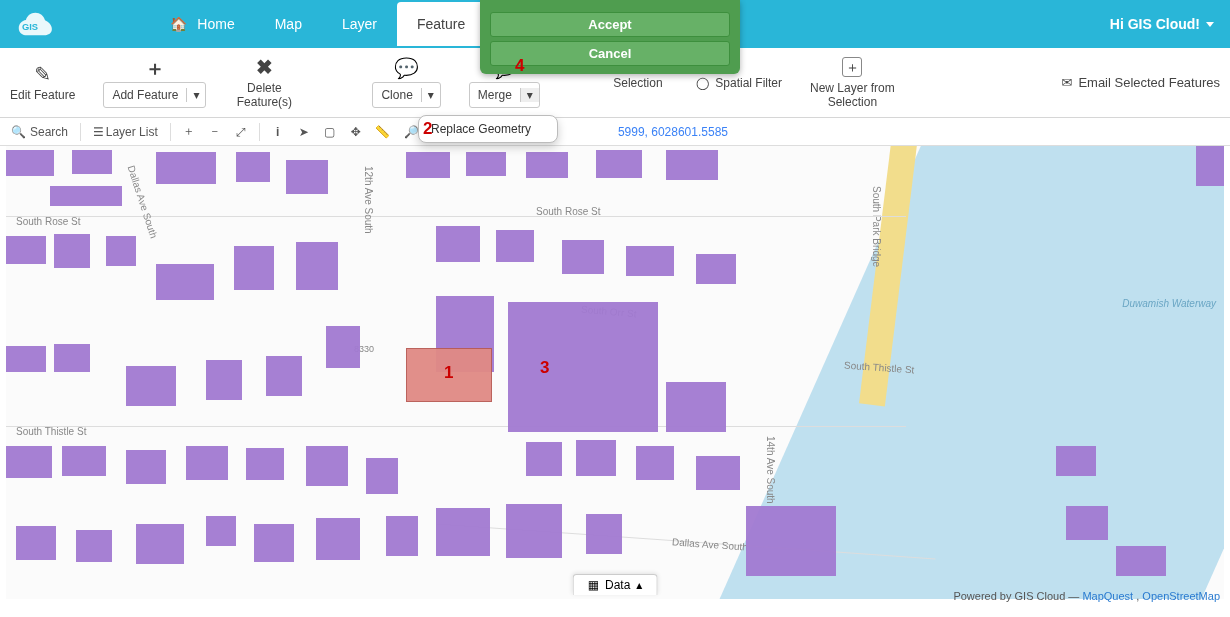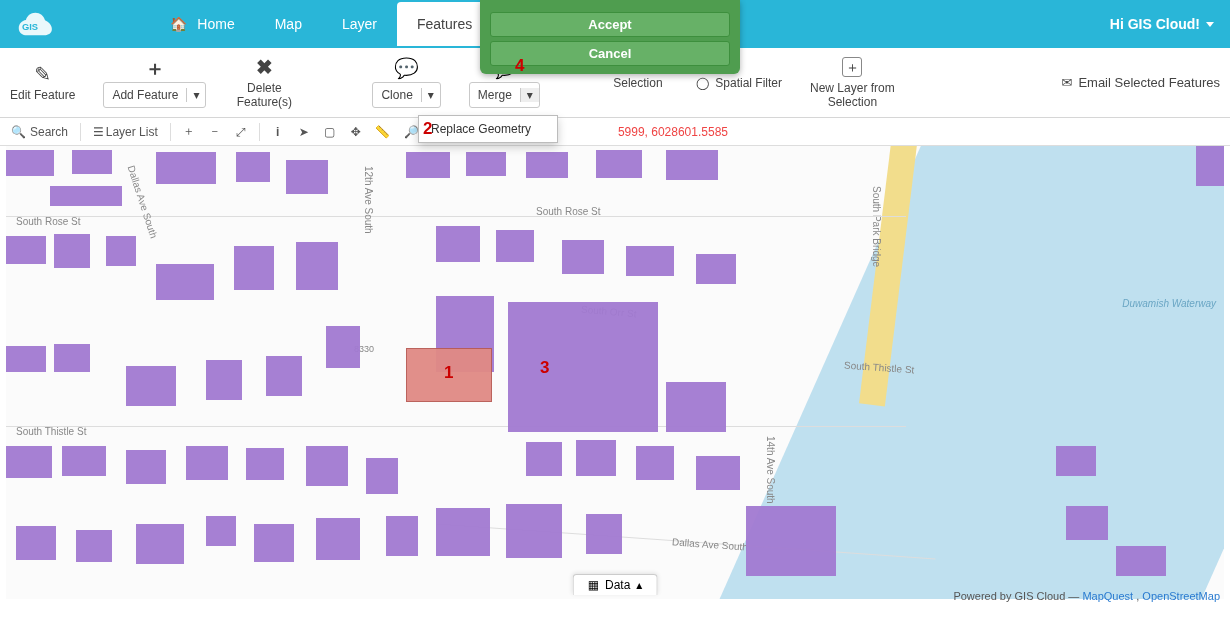--- a/index.html
+++ b/index.html
@@ -75,39 +75,39 @@
     position:relative;
   }
   .red-num {
     position:absolute; color:#cc0000; font-weight:bold; font-size:17px;
     pointer-events:none; z-index:25;
   }
 
   
   .merge-menu {
     position:absolute; top:115px; left:418px;
-    background:#fff; border:1px solid #bcbcbc; border-radius:0;
+    background:#fff; border:1px solid #bcbcbc; border-radius:8px;
     box-shadow:0 4px 10px rgba(0,0,0,.2);
     font-size:12px; color:#333;
     z-index:18; width:140px;
   }
   .merge-menu div { padding:6px 12px; cursor:pointer; }
 
   
   .toolstrip {
     height:28px; border-bottom:1px solid #ddd; display:flex; align-items:center;
     padding:0 6px; gap:4px; font-size:12px; color:#555; background:#fff;
     position: relative; z-index: 5;
   }
   .toolstrip .tool {
     height:22px; min-width:22px; display:flex; align-items:center; justify-content:center;
     border:1px solid transparent; border-radius:2px; cursor:pointer; padding:0 4px;
   }
   .toolstrip .sep { width:1px; height:18px; background:#ddd; margin:0 3px; }
-  .coord { color:#ef4444; font-size:12px; margin-left:120px;}
+  .coord { color:#3b82f6; font-size:12px; margin-left:120px;}
 
   
   .map {
     position:absolute; top:146px; left:6px; right:6px; bottom:18px;
     background:#fbfbfb; overflow:hidden;
   }
   .bldg { position:absolute; background:#a179d1; opacity:.95; }
   .bldg.sel { background:#e08a85; border:1px solid #b85b55; }
   .road-label {
     position:absolute; font-size:10px; color:#888; white-space:nowrap;
@@ -139,21 +139,21 @@
         <text x="11" y="30" font-size="15" font-weight="bold" fill="#29b6d8">GIS</text>
       </svg>
   </div>
   <div class="nav">
     <div class="nav-item">
       <span class="home-icon">🏠</span>
       <span>Home</span>
     </div>
     <div class="nav-item">Map</div>
     <div class="nav-item">Layer</div>
-    <div class="nav-item active">Features</div>
+    <div class="nav-item active">Feature</div>
     <div class="nav-item">Analysis</div>
   </div>
   <div class="spacer"></div>
   <div class="greet">
     <span>Hi GIS Cloud!</span>
     <span class="caret-down"></span>
   </div>
 </div>
 
 <div class="ribbon">

